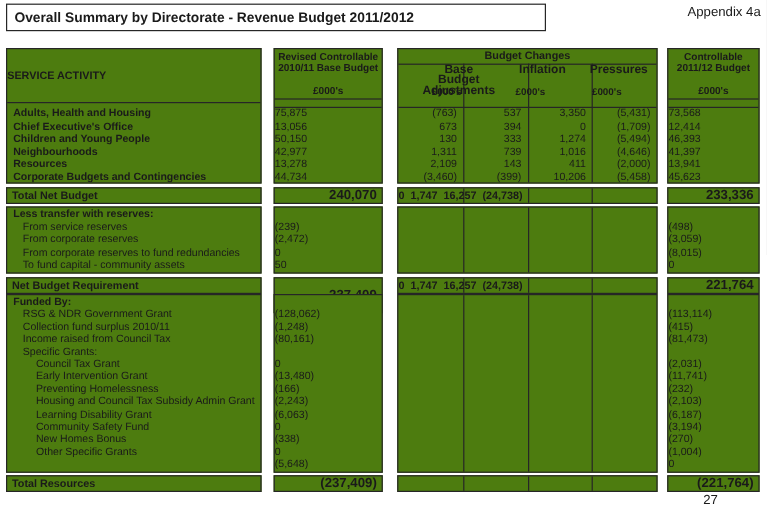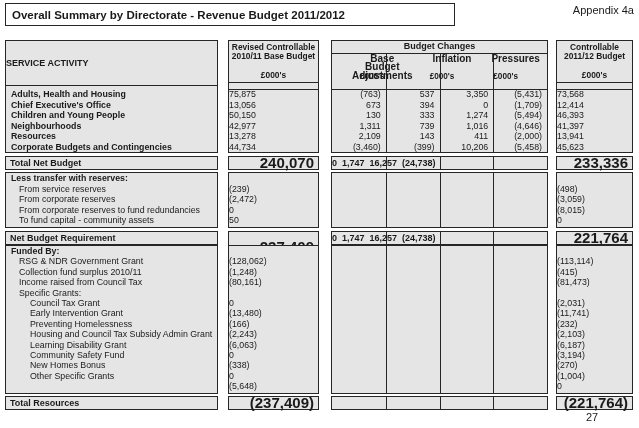--- a/index.html
+++ b/index.html
@@ -1,20 +1,20 @@
 <!DOCTYPE html>
 <html><head>
 <meta charset="utf-8">
 <style>
   html,body{margin:0;padding:0;background:#e8e8e8;}
   .sheet{
     position:relative;width:639px;height:428px;background:#ffffff;
     font-family:"Liberation Sans",sans-serif;color:#1a1a1a;overflow:hidden;
   }
-  .box{position:absolute;border:1.5px solid #262626;background:#e5e5e5;box-sizing:border-box;}
+  .box{position:absolute;border:1.5px solid #262626;background:#4d7c0f;box-sizing:border-box;}
   .titlebox{position:absolute;left:5px;top:3px;width:450px;height:23px;border:1.5px solid #262626;
     display:flex;align-items:center;box-sizing:border-box;}
   .titlebox span{font-size:11.5px;font-weight:bold;padding-left:6px;white-space:nowrap;}
   .appendix{position:absolute;top:4px;right:5px;font-size:11px;}
   .pagenum{position:absolute;top:411px;left:586px;font-size:11px;}
 
   
   .p1head{position:absolute;top:0;left:0;right:0;height:44px;border-bottom:1.5px solid #262626;
     display:flex;align-items:center;justify-content:flex-start;font-weight:bold;font-size:9px;}
   
@@ -51,21 +51,21 @@
   .row.lbl.ind1,.ind1.lbl{padding-left:13px;}
   .row.lbl.ind2,.ind2.lbl{padding-left:24px;}
   .r3{display:grid;grid-template-columns:repeat(4,1fr);}
   .r3 .c{text-align:right;padding-right:5px;overflow:hidden;}
   .tr3{position:absolute;left:0;right:0;top:0;bottom:0;align-items:center;font-size:9px;}
   .tr3 .c{font-weight:bold;}
 
   
   .trow{display:flex;align-items:center;}
   .tl{font-weight:bold;font-size:9px;padding-left:4px;white-space:nowrap;}
-  .tv{width:100%;text-align:right;padding-right:4px;font-weight:bold;font-size:15px;white-space:nowrap;}
+  .tv{width:100%;text-align:right;padding-right:4px;font-weight:bold;font-size:11px;white-space:nowrap;}
 </style>
 </head>
 <body>
 
 <div class="sheet">
 
   <div class="titlebox">
     <span>Overall Summary by Directorate - Revenue Budget  2011/2012</span>
   </div>
   <div class="appendix">Appendix 4a</div>

